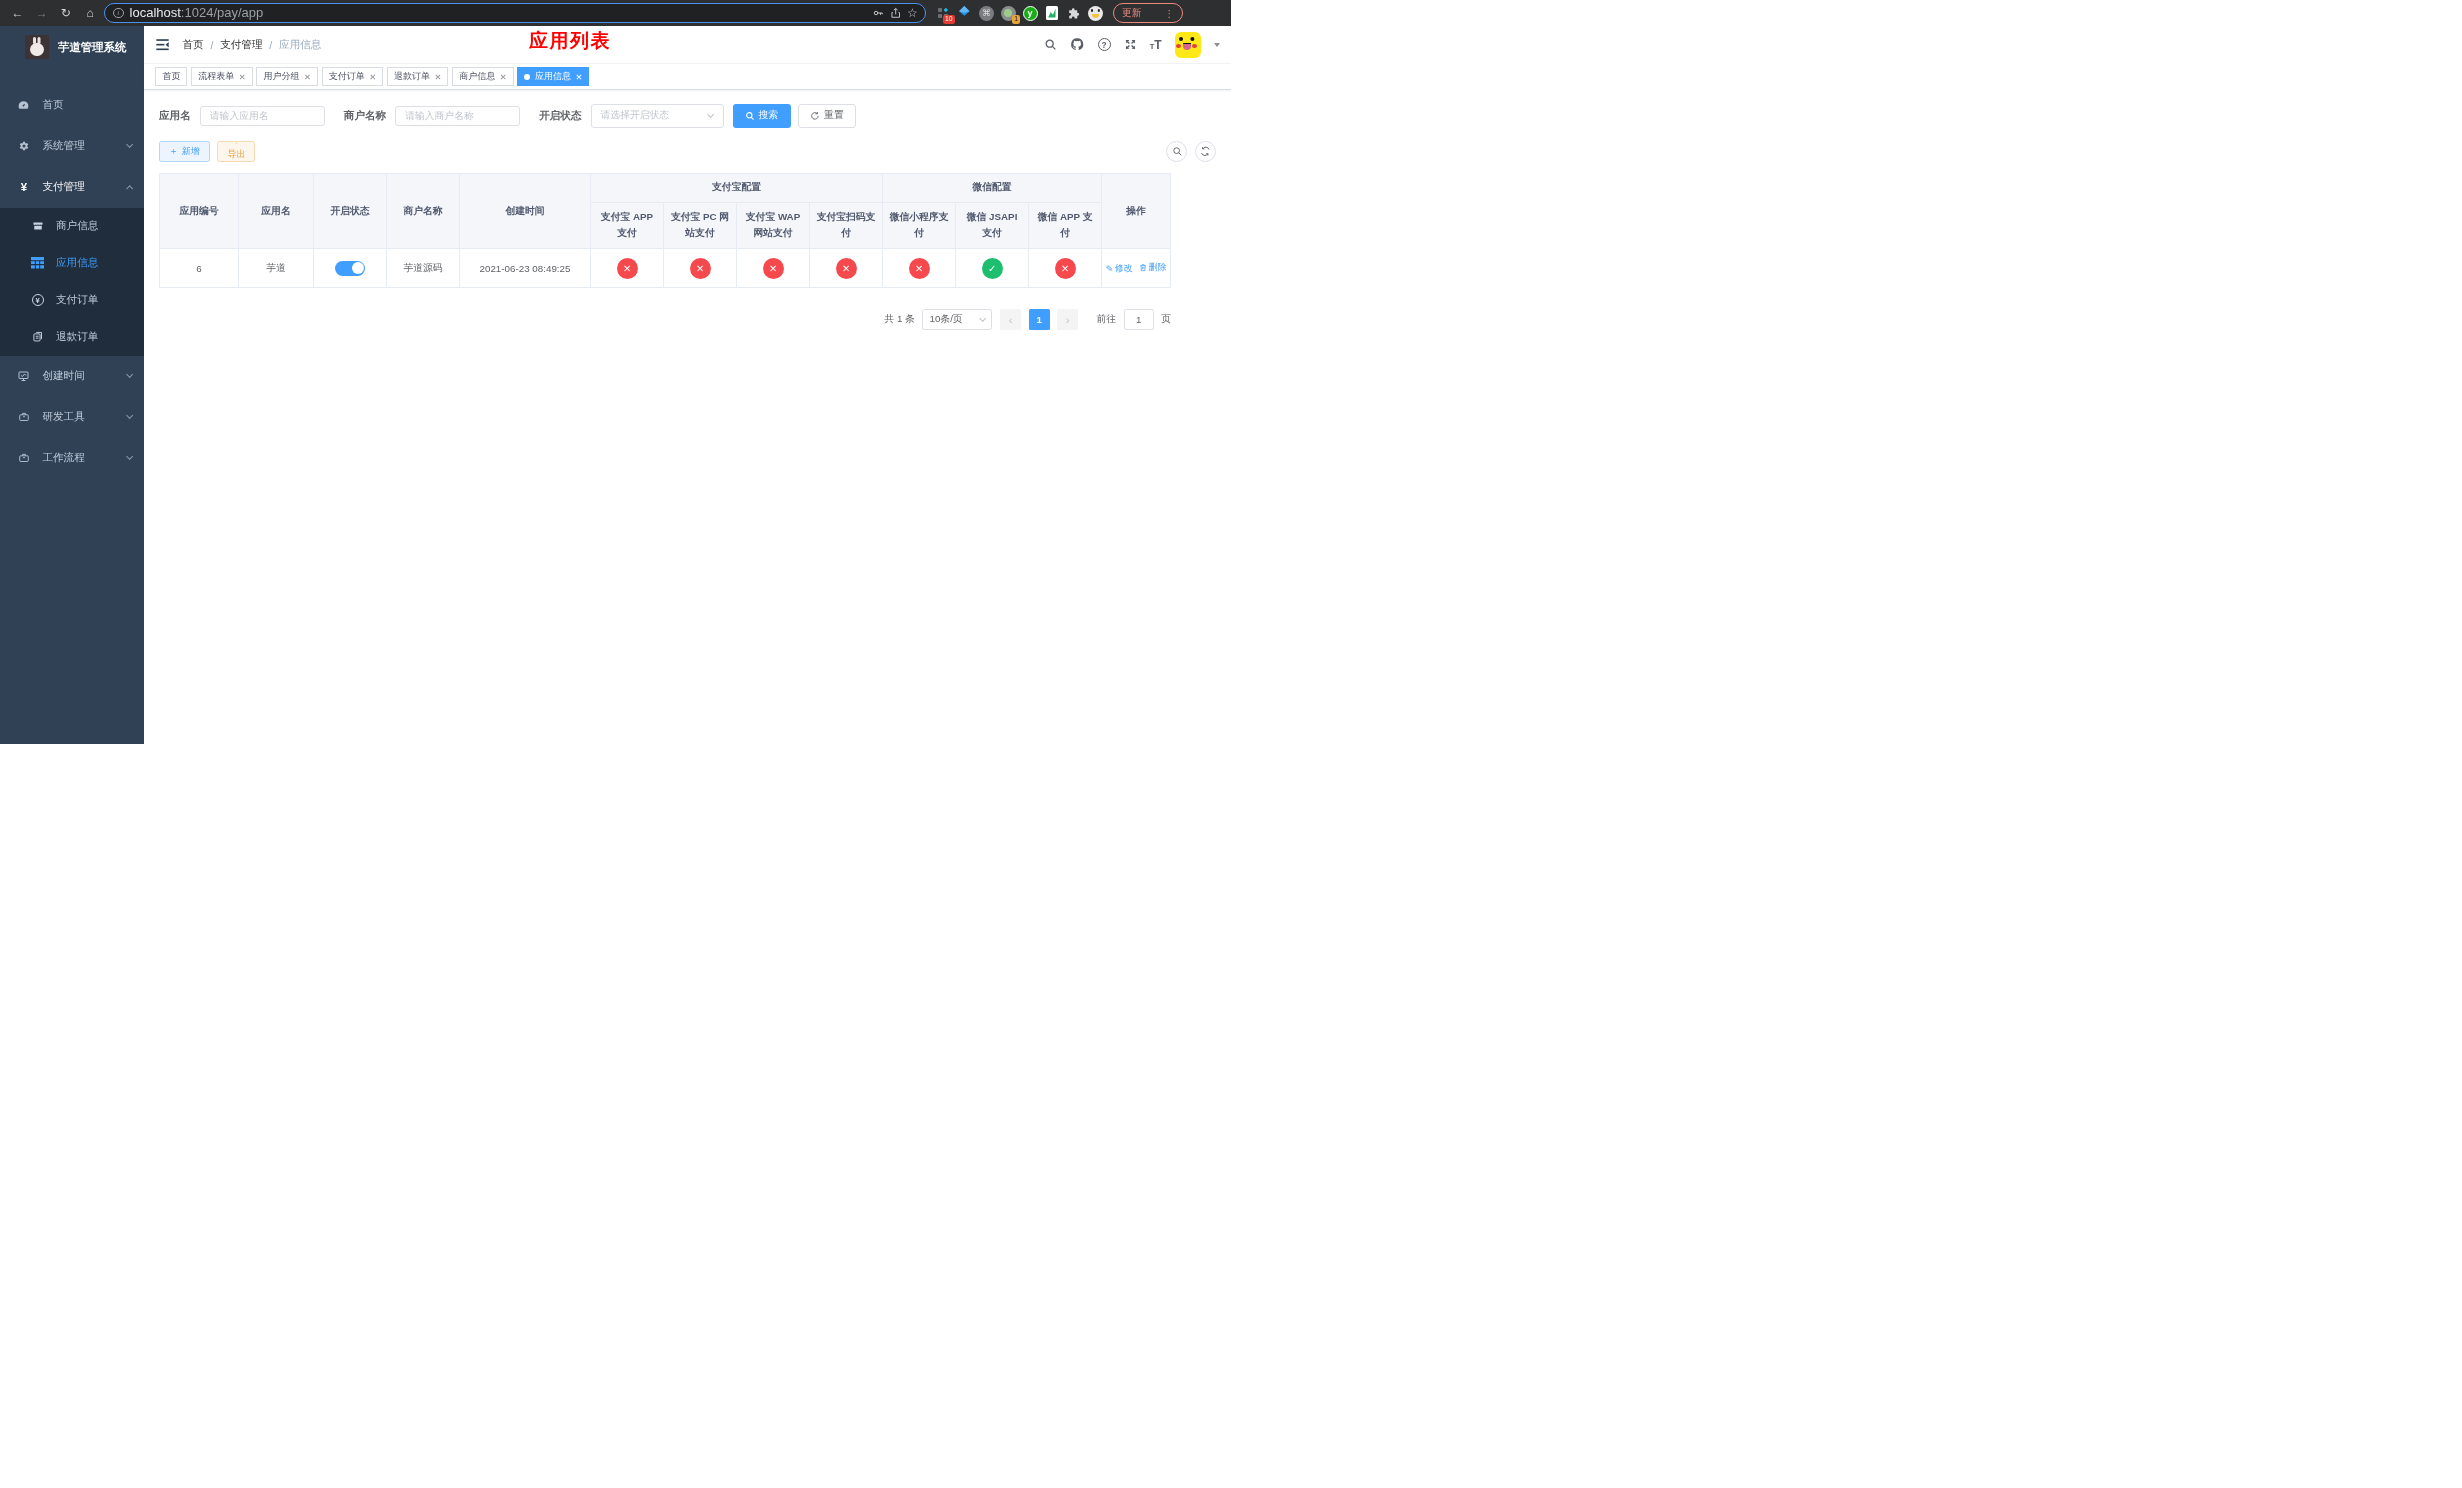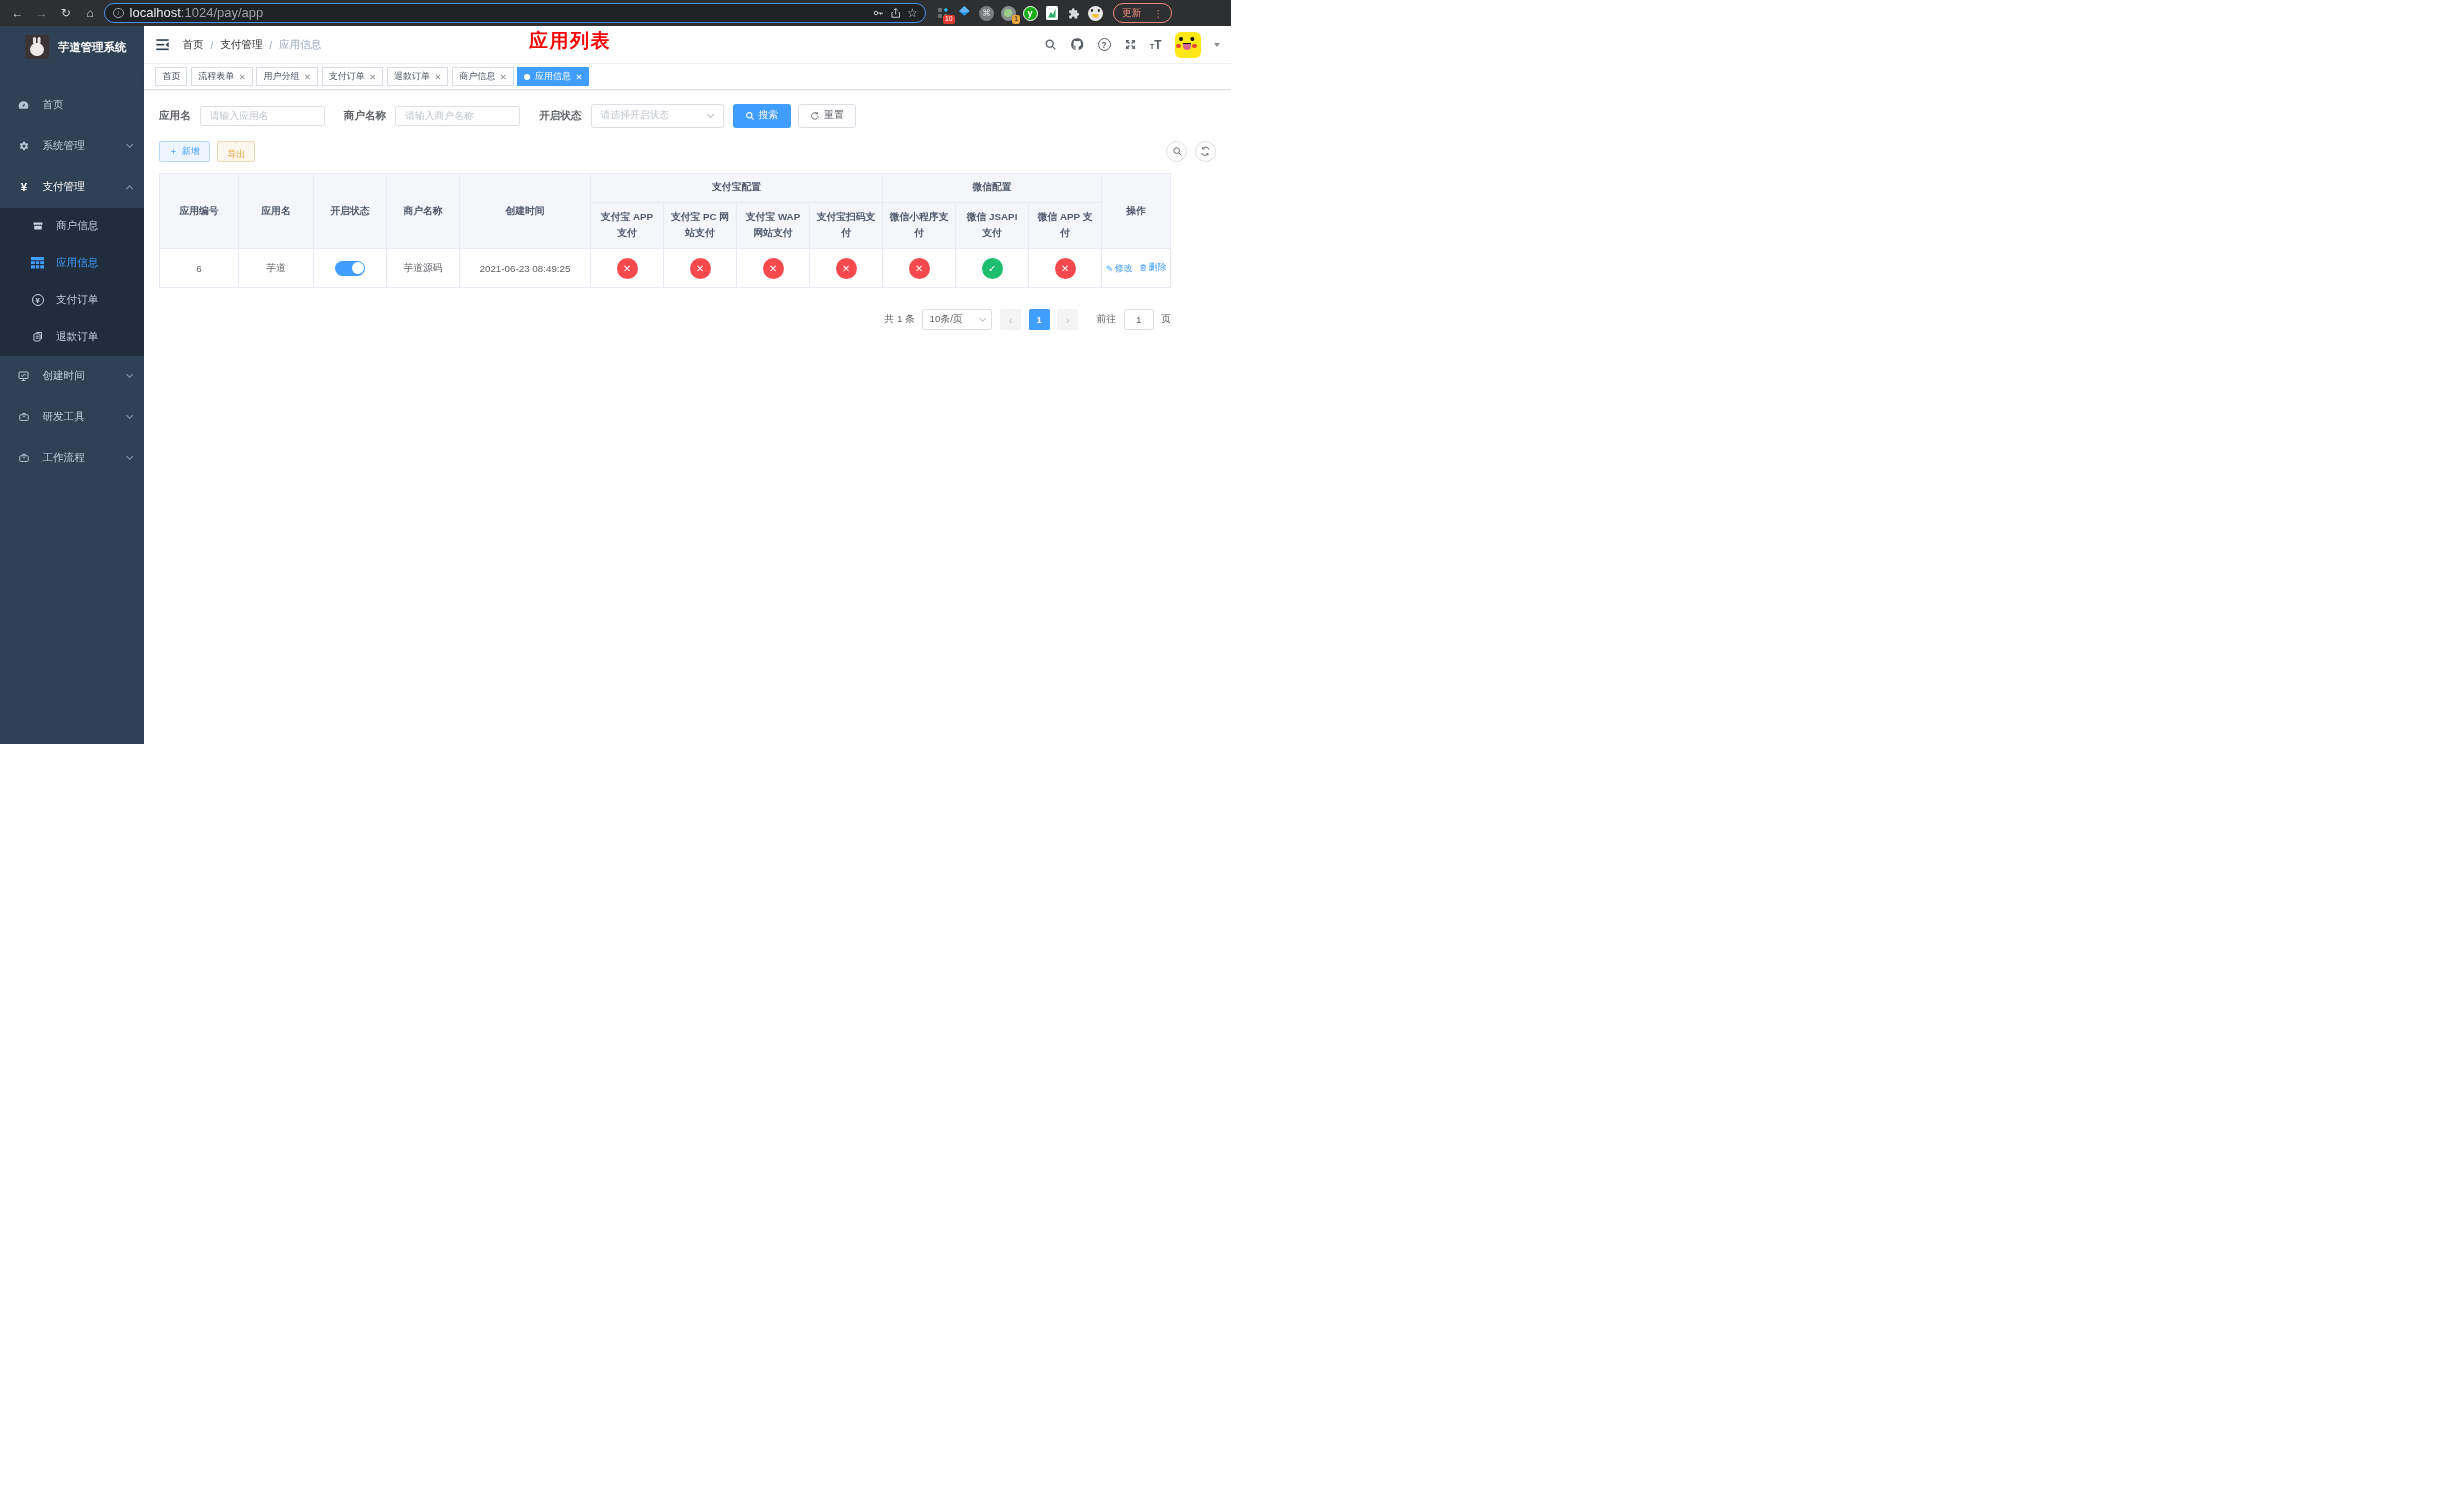--- a/index.html
+++ b/index.html
@@ -33,21 +33,21 @@
     font-size:9px; display:flex; align-items:center; justify-content:center; }
   .green-y { background:#1aad19; color:#fff; font-weight:bold; font-size:9px;
     width:15px;height:15px;border-radius:50%;display:flex;align-items:center;justify-content:center; border:1.5px solid #fff; }
   .doc-ext { width:12px; height:13.6px; background:#fff; border-radius:1.5px; position:relative; }
   .doc-ext i { position:absolute; inset:2.3px; background:#2aae67; clip-path:polygon(0 100%,35% 40%,65% 70%,100% 0,100% 100%); }
   .puzzle { color:#d7d9db; }
   .emoji-face { width:15px;height:15px;border-radius:50%;background:#e9e9e9;position:relative; }
   .emoji-face i { position:absolute; top:3.8px; left:3px; width:2.3px;height:2.3px;border-radius:50%;background:#222; box-shadow:6.8px 0 0 #222; }
   .emoji-face b { position:absolute; bottom:2.3px; left:3.8px; width:7.6px; height:4.5px; background:#f5c242; border-radius:0 0 7.6px 7.6px; }
   .update-pill { margin-left:6px; border:0.8px solid #ec8a7d; color:#ec8a7d; border-radius:10.6px;
-    height:19.7px; display:flex; align-items:center; gap:12px; padding:0 7.6px; font-size:9.8px; }
+    height:19.7px; display:flex; align-items:center; gap:23px; padding:0 7.6px; font-size:9.8px; }
   .vdots { letter-spacing:0; font-size:9.8px; }
 
   
   .app { display:flex; height:719px; }
 
   
   .sidebar { width:144px; background:#304156; color:#bfcbd9; flex:0 0 auto; }
   .logo-row { display:flex; align-items:center; gap:9px; padding:9px 0 9px 25px; height:42px; }
   .logo-img { width:24px; height:24px; border-radius:2.3px; background:#3b3336; position:relative; overflow:hidden; flex:0 0 auto;}
   .logo-img i { position:absolute; left:8.3px; top:2.3px; width:3px; height:6.8px; background:#e8e3e1; border-radius:1.5px; box-shadow:4.5px 0 0 #e8e3e1; }

